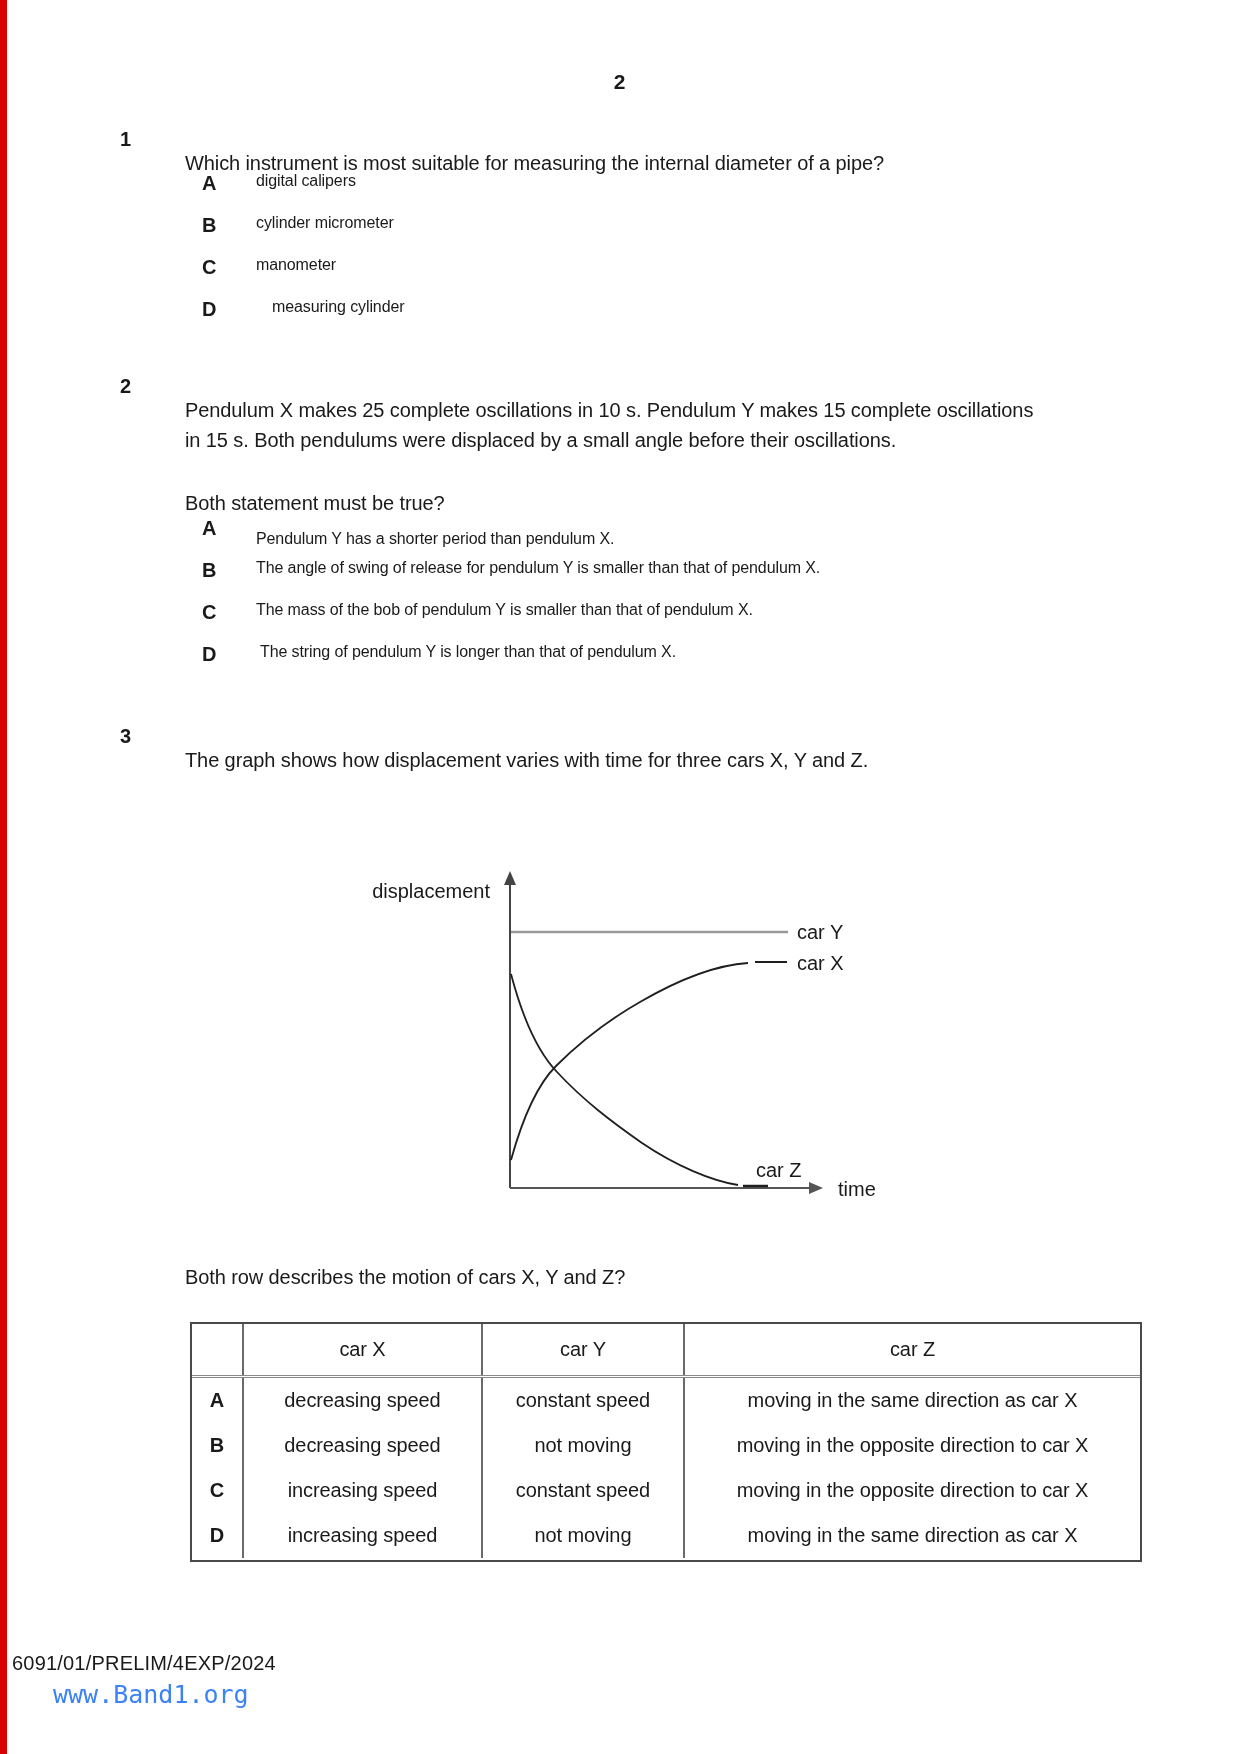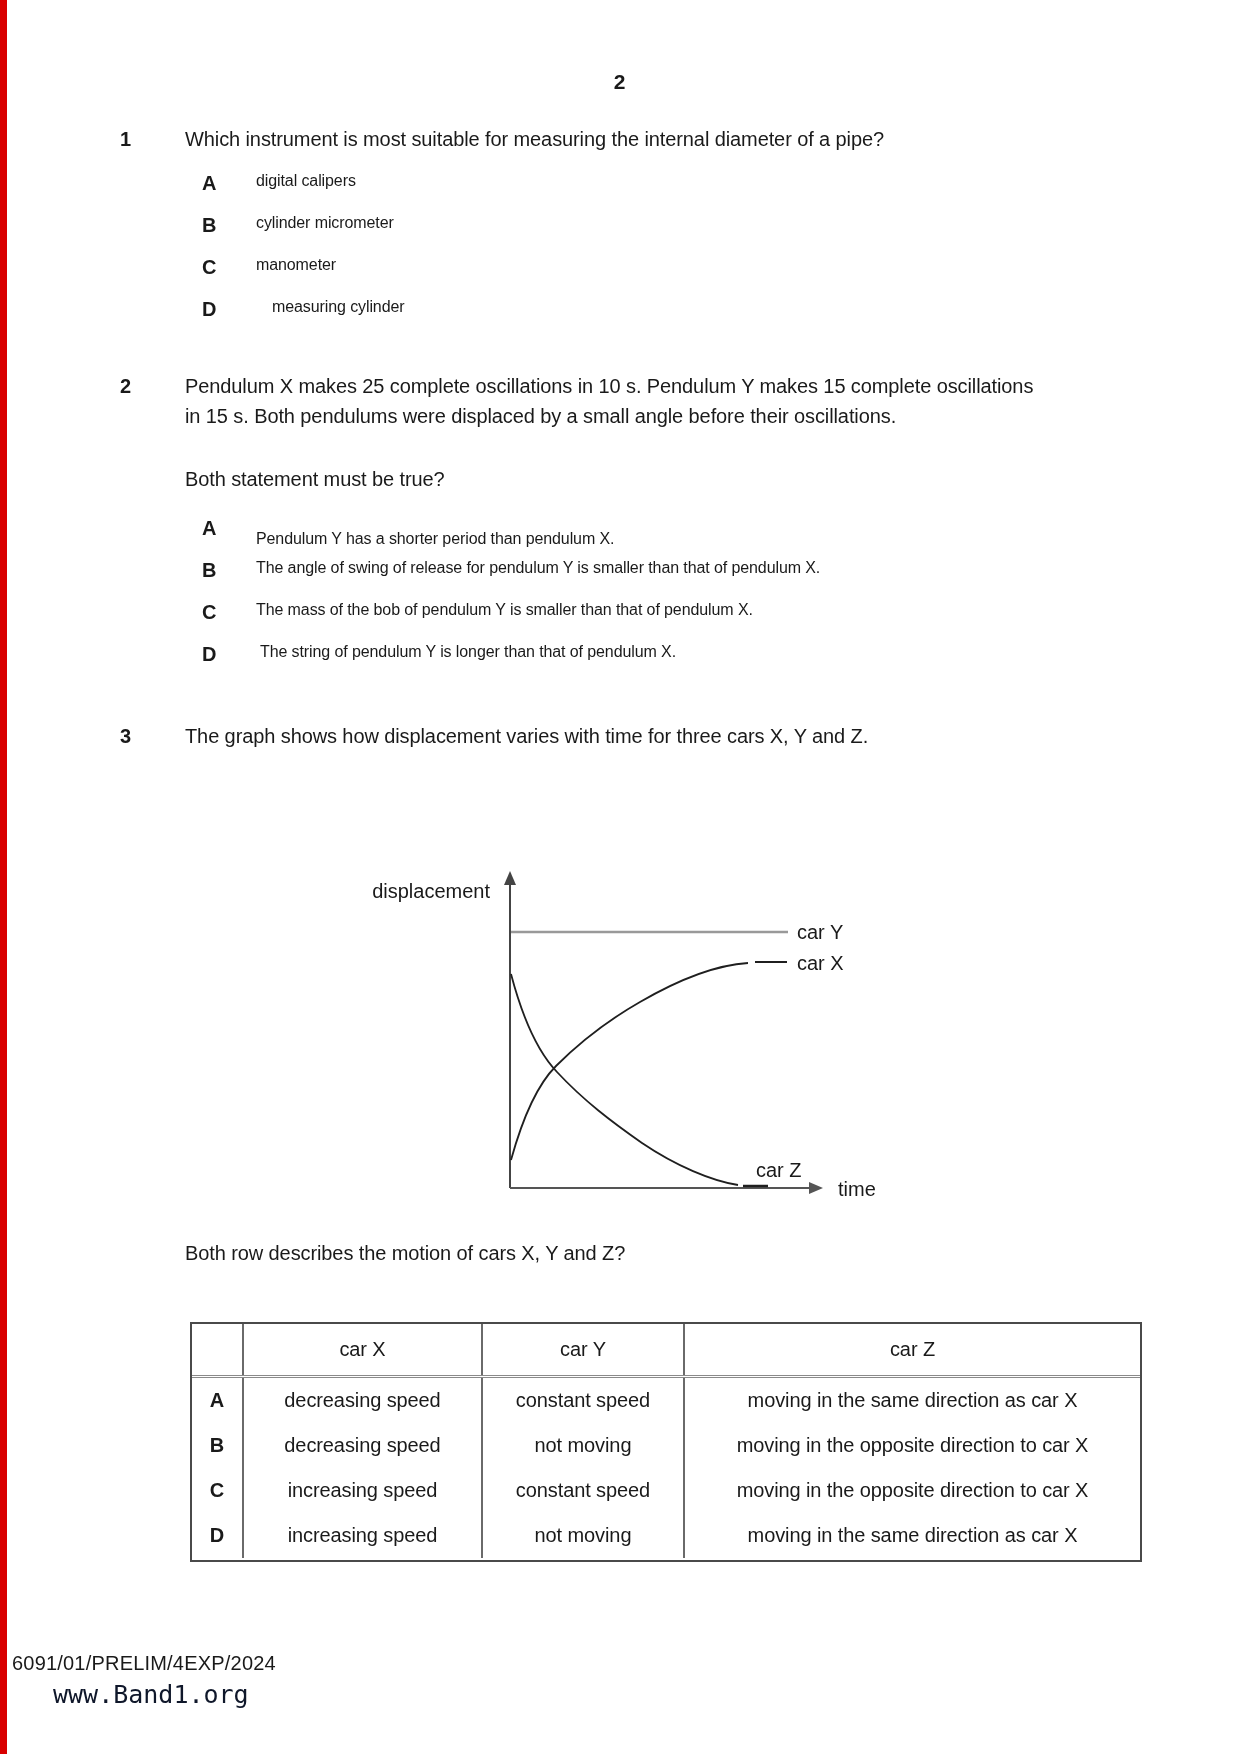--- a/index.html
+++ b/index.html
@@ -5,41 +5,41 @@
   html,body{margin:0;padding:0;}
   body{
     width:1239px;height:1754px;position:relative;background:#ffffff;
     font-family:"Liberation Sans", sans-serif;color:#1a1a1a;overflow:hidden;
   }
   .redbar{position:absolute;left:0;top:0;width:7px;height:1754px;background:#d90000;}
   .page-num{position:absolute;top:70px;left:0;width:1239px;text-align:center;
     font-weight:bold;font-size:21px;}
   .abs{position:absolute;}
   .qnum{font-weight:bold;font-size:20px;}
-  .qtext{font-size:20px;letter-spacing:-0.1px;white-space:nowrap;}
+  .qtext{font-size:20px;letter-spacing:-0.1px;white-space:nowrap;margin-top:24px;}
   .opt-letter{font-weight:bold;font-size:20px;}
   .opt-text{font-size:16px;letter-spacing:-0.1px;white-space:nowrap;}
   .graph-svg{position:absolute;left:300px;top:860px;}
   .graph-svg text{font-family:"Liberation Sans", sans-serif;font-size:20px;fill:#1a1a1a;}
   
   .qtable{position:absolute;left:190px;top:1322px;width:952px;height:240px;
     border:2px solid #4a4a4a;box-sizing:border-box;font-size:20px;}
   .trow{display:flex;width:100%;box-sizing:border-box;}
   .thead{height:54px;border-bottom:3px double #8a8a8a;}
   .tbody-row{height:45px;}
   .tc{box-sizing:border-box;display:flex;align-items:center;justify-content:center;
     text-align:center;letter-spacing:-0.1px;}
   .c0{width:52px;border-right:2px solid #6a6a6a;font-weight:bold;}
   .c1{width:239px;border-right:2px solid #6a6a6a;}
   .c2{width:202px;border-right:2px solid #6a6a6a;}
   .c3{width:455px;}
   .footer-code{position:absolute;top:1652px;left:0;width:1239px;
     font-size:20px;letter-spacing:0.2px;margin-left:12px;}
   .watermark{position:absolute;left:53px;top:1680px;
-    font-family:"DejaVu Sans Mono", monospace;font-size:25px;color:#0f172a;}
+    font-family:"DejaVu Sans Mono", monospace;font-size:25px;color:#3b82f6;}
 </style>
 </head>
 <body>
 
 <div class="redbar"></div>
 
 <div class="page-num">2</div>
 
 <div class="abs qnum" style="left:120px;top:128px">1</div>
 <div class="abs qtext" style="left:185px;top:128px">Which instrument is most suitable for measuring the internal diameter of a pipe?</div>

